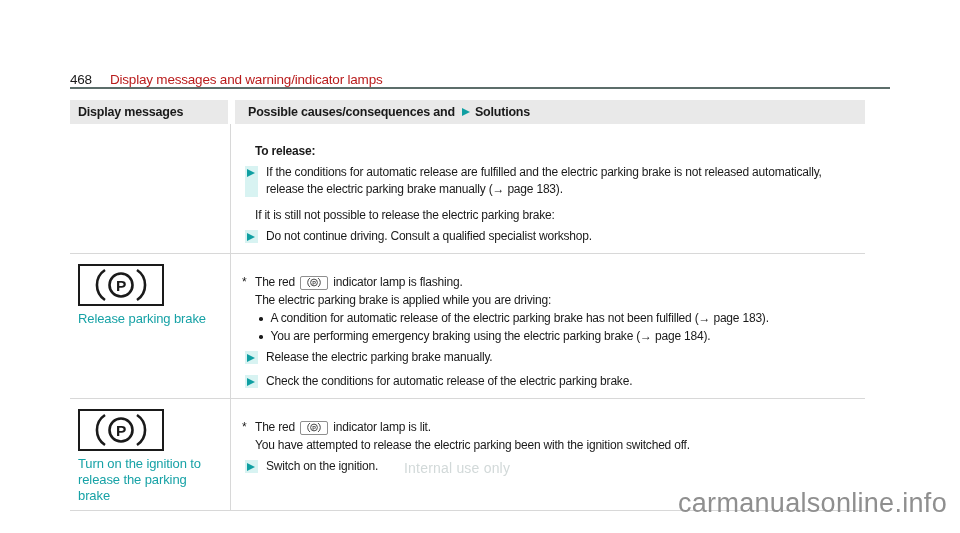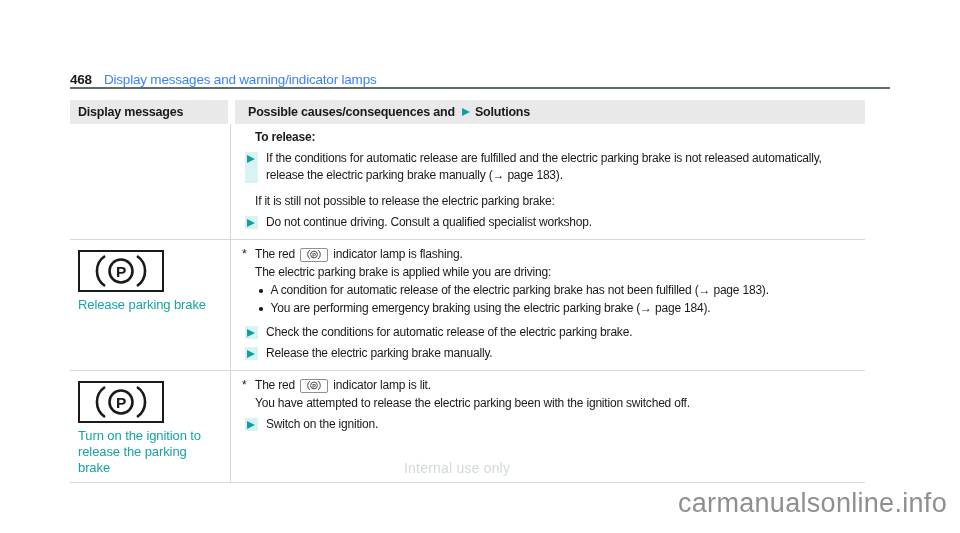--- a/index.html
+++ b/index.html
@@ -9,35 +9,35 @@
     background:#ffffff;
     color:#1a1a1a;
     position:relative;
     overflow:hidden;
     letter-spacing:-0.2px;
   }
   .page { position:absolute; inset:0; background:#fff; }
 
   
   .page-header { position:absolute; left:70px; top:72px; font-size:13.5px; white-space:nowrap; }
-  .page-number { font-weight:bold; margin-right:12px; }
-  .page-title { color:#3b82f6; }
+  .page-number { font-weight:normal; margin-right:18px; }
+  .page-title { color:#b91c1c; }
   .header-rule { position:absolute; left:70px; top:87px; width:820px; height:2px; background:#5c6d6a; }
 
   
   .doc-table { position:absolute; left:70px; top:100px; width:795px; font-size:12px; }
   .thead { display:flex; }
   .thead .hc1 { width:158px; background:#e9e9e9; padding:5px 8px; font-weight:bold; font-size:12.5px; }
   .thead .hgap { width:7px; background:#fff; }
   .thead .hc2 { flex:1; background:#e9e9e9; padding:5px 13px; font-weight:bold; font-size:12.5px; display:flex; align-items:center; gap:5px; }
   .tbody { border-bottom:1px solid #d8d8d8; }
   .trow { display:flex; }
   .trow + .trow { border-top:1px solid #d8d8d8; }
   .tc1 { width:161px; border-right:1px solid #d8d8d8; padding:8px 8px 6px 8px; }
-  .tc2 { flex:1; padding:5px 14px 8px 24px; line-height:17px; }
+  .tc2 { flex:1; padding:19px 14px 8px 24px; line-height:17px; }
   .row-1 .tc2 { min-height:94px; }
   .row-2 { min-height:110px; }
   .row-3 { min-height:88px; }
 
   
   .lamp-frame { width:86px; height:42px; border:2px solid #1a1a1a; display:flex; align-items:center; justify-content:center; margin:2px 0 5px 0; background:#fff; }
   .msg-label { color:#17a2a6; font-size:13px; line-height:16px; letter-spacing:-0.1px; }
 
   
   .bold-line { font-weight:bold; margin-bottom:2px; }
@@ -132,31 +132,31 @@
           </div>
           <div class="plain-line">The electric parking brake is applied while you are driving:</div>
           <div class="bullet">
             <span class="dot"></span>
             <span>A condition for automatic release of the electric parking brake has not been fulfilled (→ page 183).</span>
           </div>
           <div class="bullet">
             <span class="dot"></span>
             <span>You are performing emergency braking using the electric parking brake (→ page 184).</span>
           </div>
+          <div class="sol">
+            <span class="sol-patch">
+                <span class="tri"></span>
+              </span>
+            <span class="sol-text">Release the electric parking brake manually.</span>
+          </div>
           <div class="sol" style="margin-top:7px;">
             <span class="sol-patch">
                 <span class="tri"></span>
               </span>
             <span class="sol-text">Check the conditions for automatic release of the electric parking brake.</span>
-          </div>
-          <div class="sol">
-            <span class="sol-patch">
-                <span class="tri"></span>
-              </span>
-            <span class="sol-text">Release the electric parking brake manually.</span>
           </div>
         </div>
       </div>
 
       <div class="trow row-3">
         <div class="tc1">
           <div class="lamp-frame">
             <svg width="78" height="36" viewBox="0 0 78 36">
               <path d="M 23 3 A 18 18 0 0 0 23 33" fill="none" stroke="#1a1a1a" stroke-width="2.6"></path>
               <path d="M 55 3 A 18 18 0 0 1 55 33" fill="none" stroke="#1a1a1a" stroke-width="2.6"></path>

